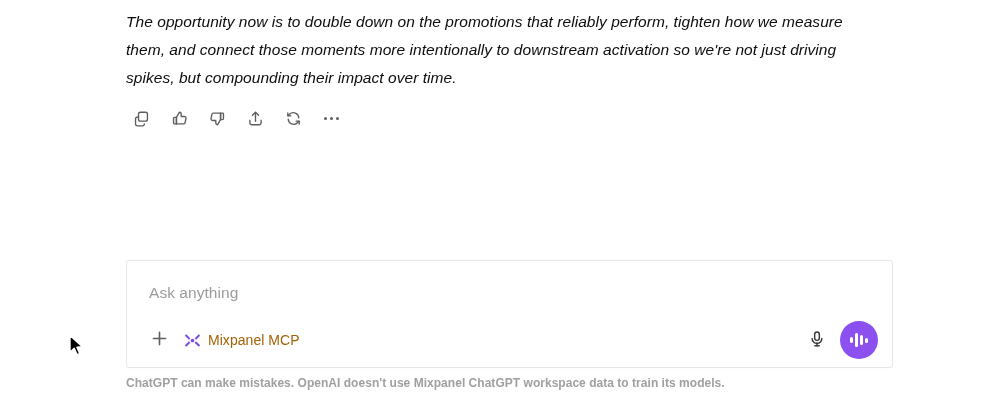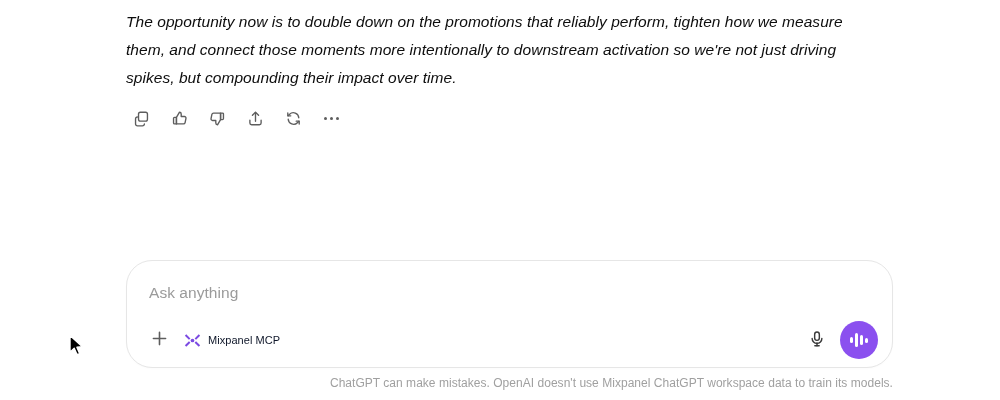--- a/index.html
+++ b/index.html
@@ -84,21 +84,21 @@
 
   
   .composer {
     position: absolute;
     left: 126px;
     top: 260px;
     width: 767px;
     height: 108px;
     box-sizing: border-box;
     border: 1px solid #e6e6e6;
-    border-radius: 26px;
+    border-radius: 3px;
     background: #ffffff;
     box-shadow: 0 1px 2px rgba(0,0,0,0.015);
   }
   .composer-placeholder {
     position: absolute;
     left: 22px;
     top: 23px;
     font-size: 15.5px;
     color: #9b9b9b;
     letter-spacing: 0.05px;
@@ -139,22 +139,22 @@
     align-items: center;
     gap: 7px;
     margin-left: 6px;
     border: none;
     background: transparent;
     cursor: pointer;
     padding: 3px 5px;
     border-radius: 8px;
   }
   .mcp-chip-label {
-    font-size: 11px;
-    color: #0f172a;
+    font-size: 14px;
+    color: #a16207;
     letter-spacing: 0.05px;
     white-space: nowrap;
   }
   .mixpanel-logo {
     width: 17px;
     height: 17px;
     display: block;
   }
 
   .composer-spacer { flex: 1 1 auto; }
@@ -208,24 +208,25 @@
   .waveform i:nth-child(2) { height: 14px; }
   .waveform i:nth-child(3) { height: 10px; }
   .waveform i:nth-child(4) { height: 5px; }
 
   
   .footer-note {
     position: absolute;
     left: 126px;
     width: 767px;
     top: 376px;
-    text-align: right;
+    text-align: left;
     font-size: 12px;
     color: #a0a0a0;
     letter-spacing: 0.03px;
+    font-weight: bold;
   }
 
   
   .cursor {
     position: absolute;
     left: 68px;
     top: 334px;
     width: 18px;
     height: 24px;
     pointer-events: none;

